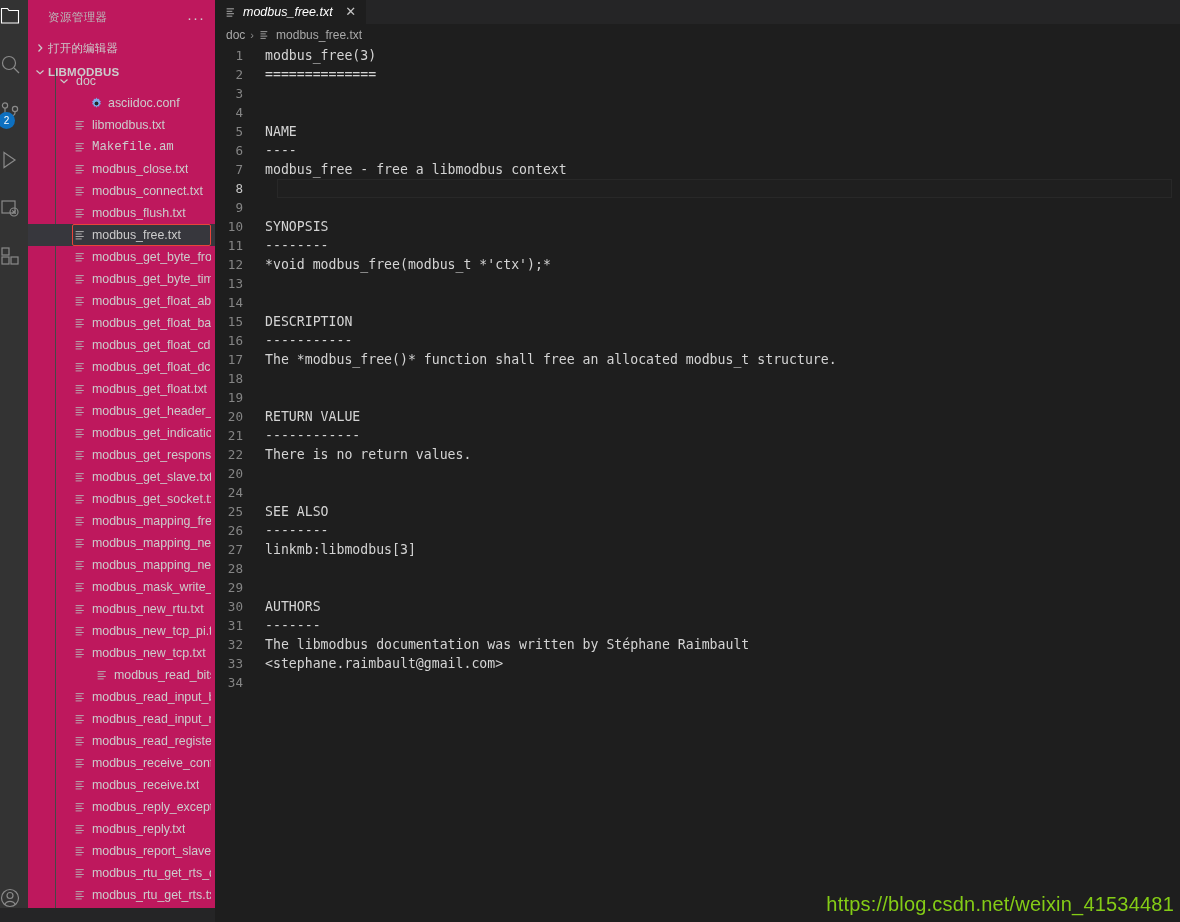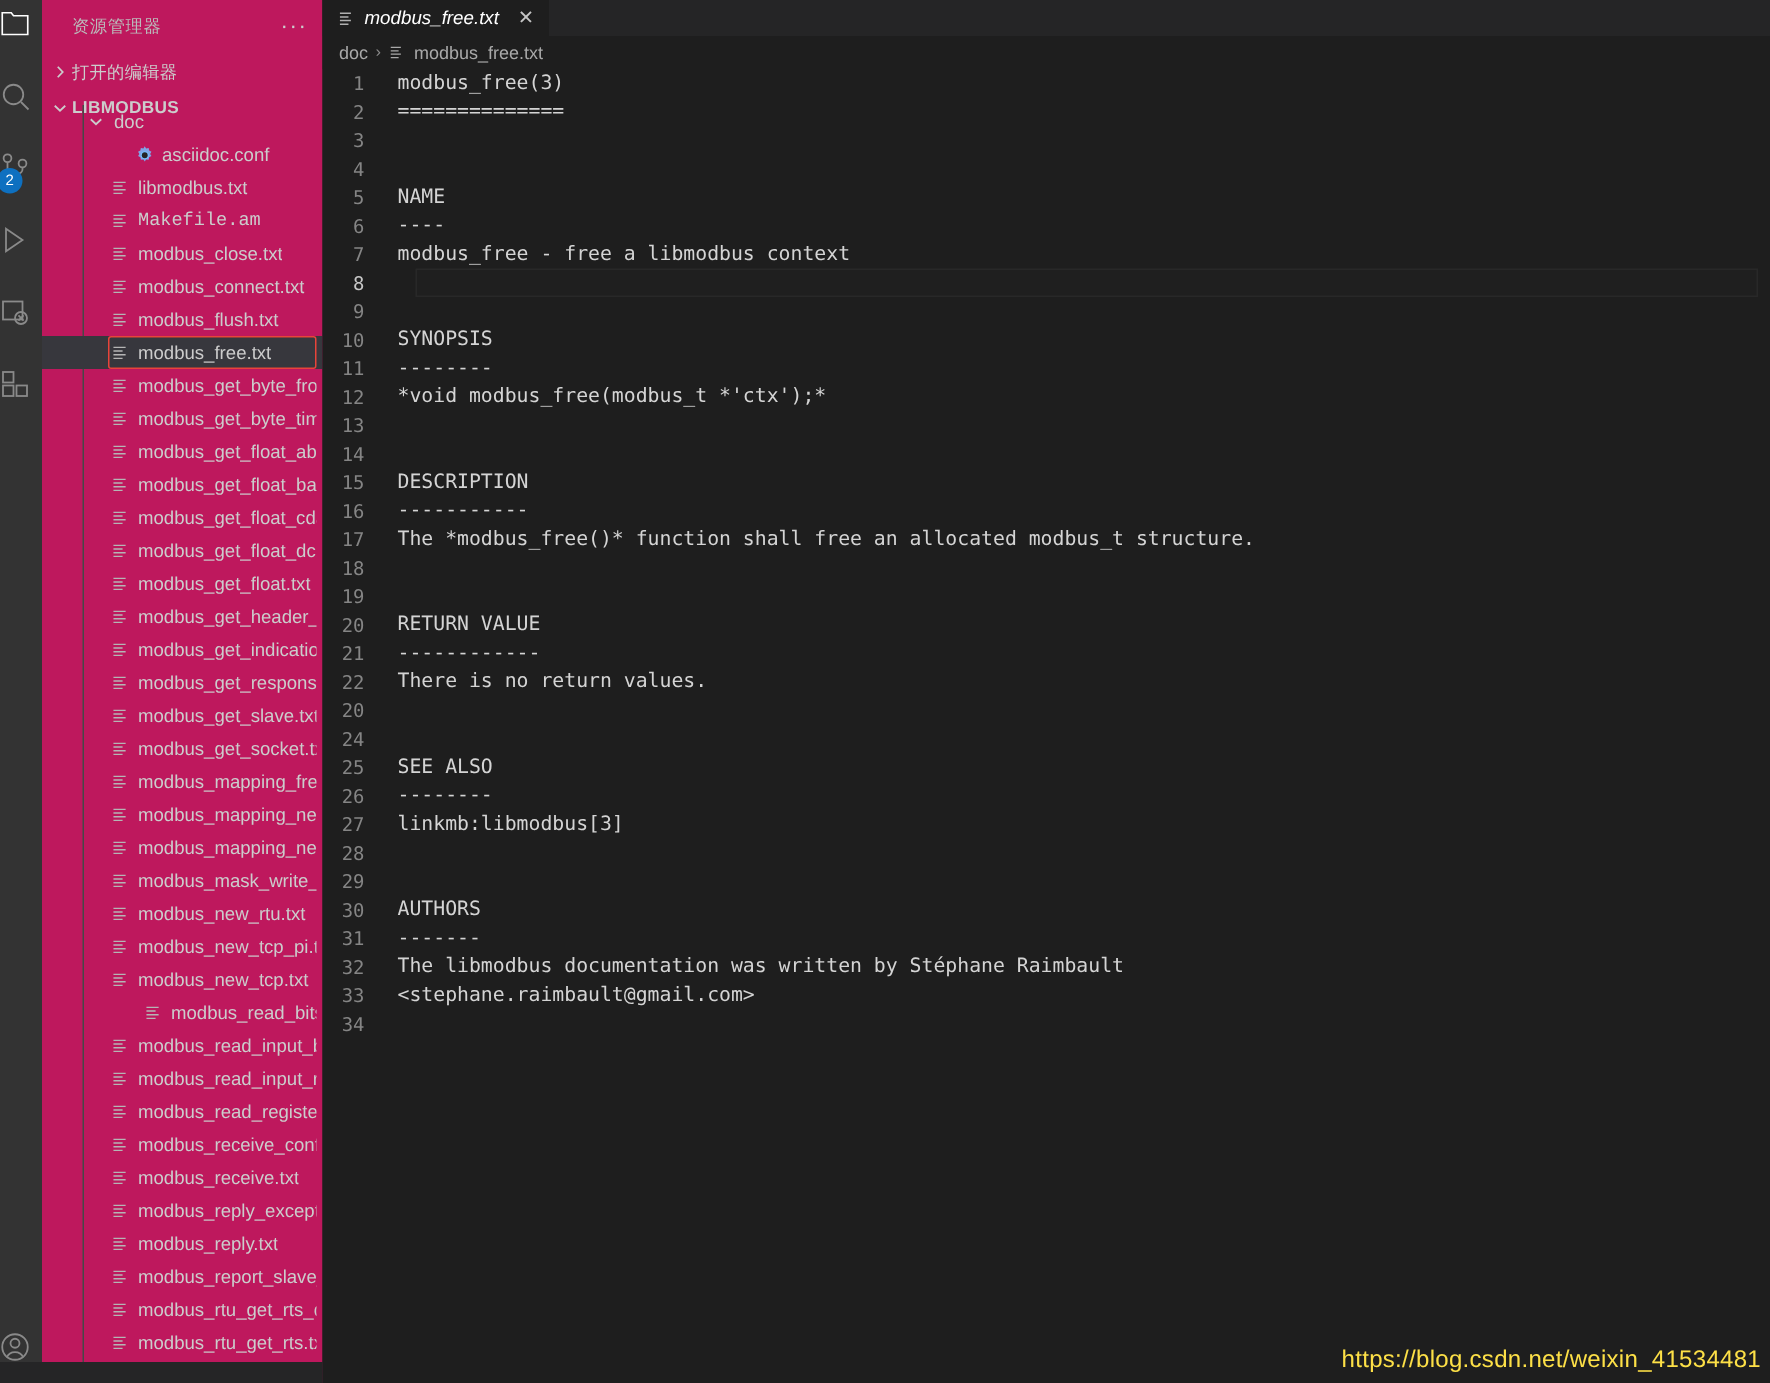--- a/index.html
+++ b/index.html
@@ -131,21 +131,21 @@
     flex:1 1 auto; color:#d4d4d4; line-height:19px;
     white-space:pre; padding-left:2px;
   }
   .cline.active .hl {
     position:absolute; left:62px; right:8px; top:0; bottom:0;
     border:1px solid #282828; background:#1f1f1f; pointer-events:none;
   }
 
   .watermark {
     position:absolute; right:6px; bottom:6px;
-    color:#fde047; font-size:16px;
+    color:#84cc16; font-size:20px;
     font-family:"Liberation Sans", sans-serif;
     letter-spacing:.2px;
     margin-left:28px;
   }
   .bottom-strip {
     position:absolute; left:0; bottom:0; width:215px; height:14px;
     background:#252526;
   }
 </style>
 </head>

